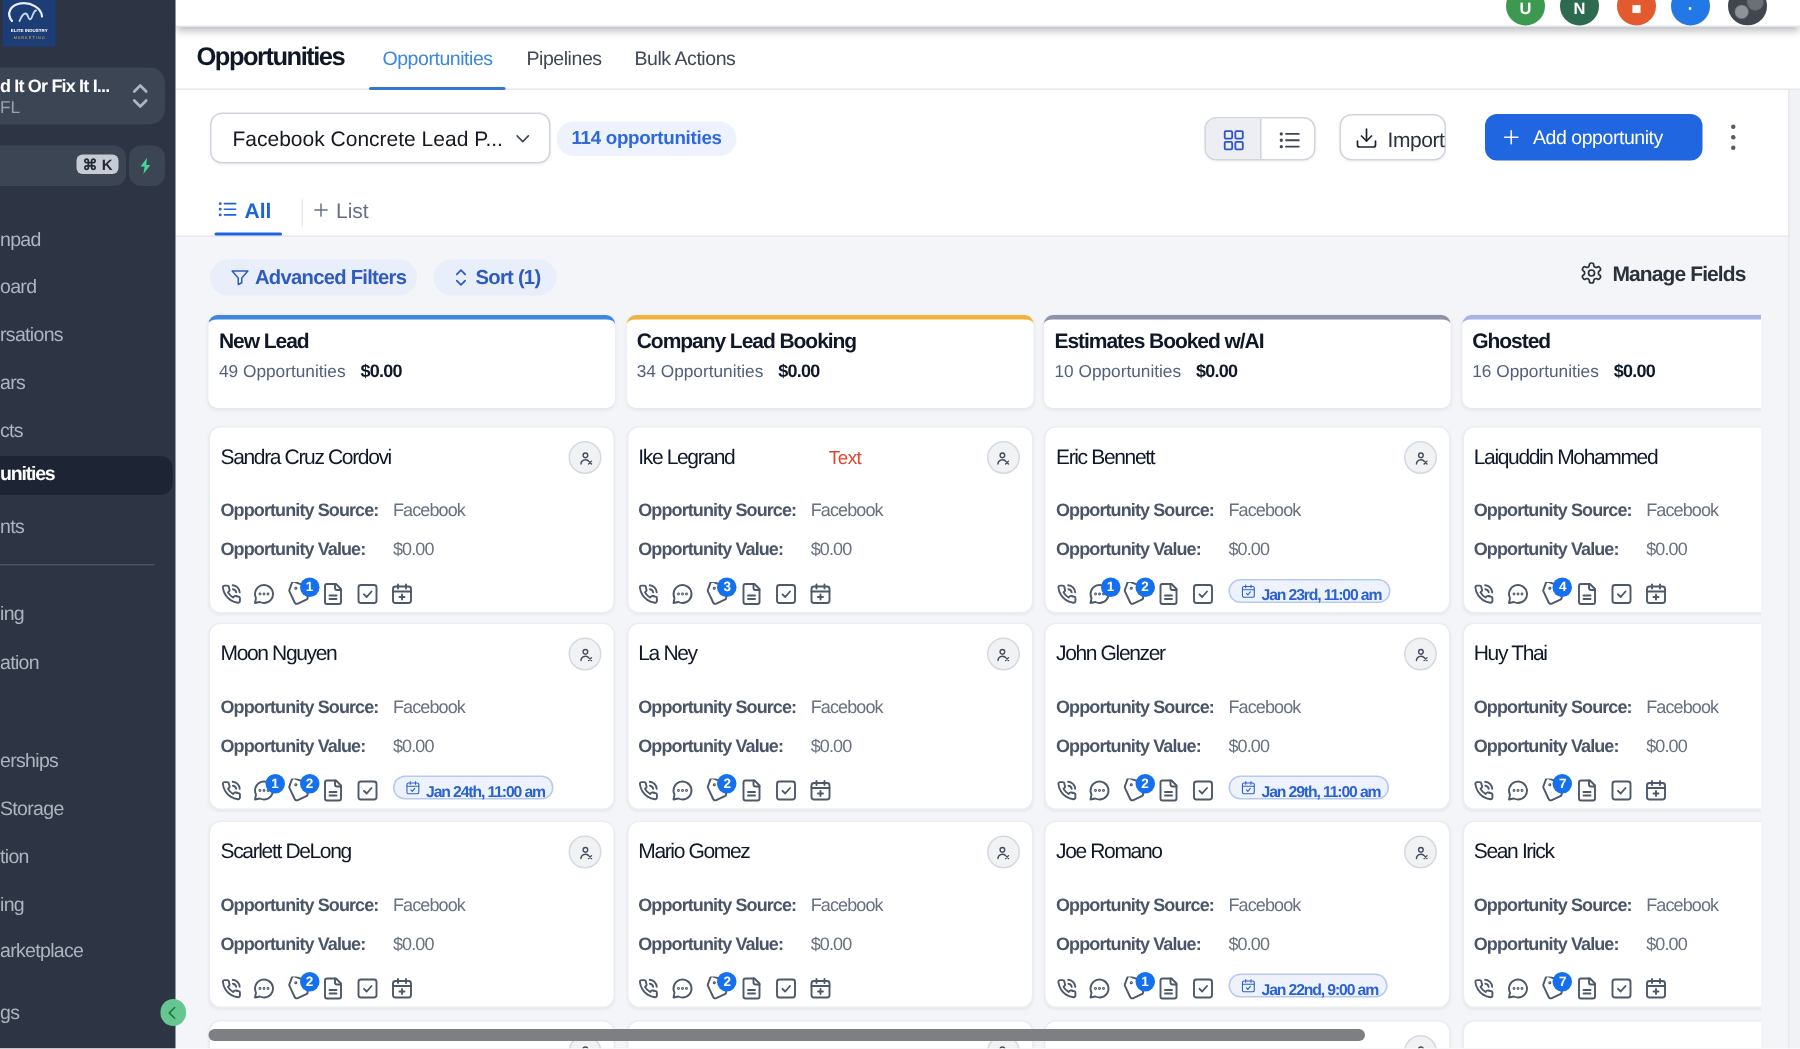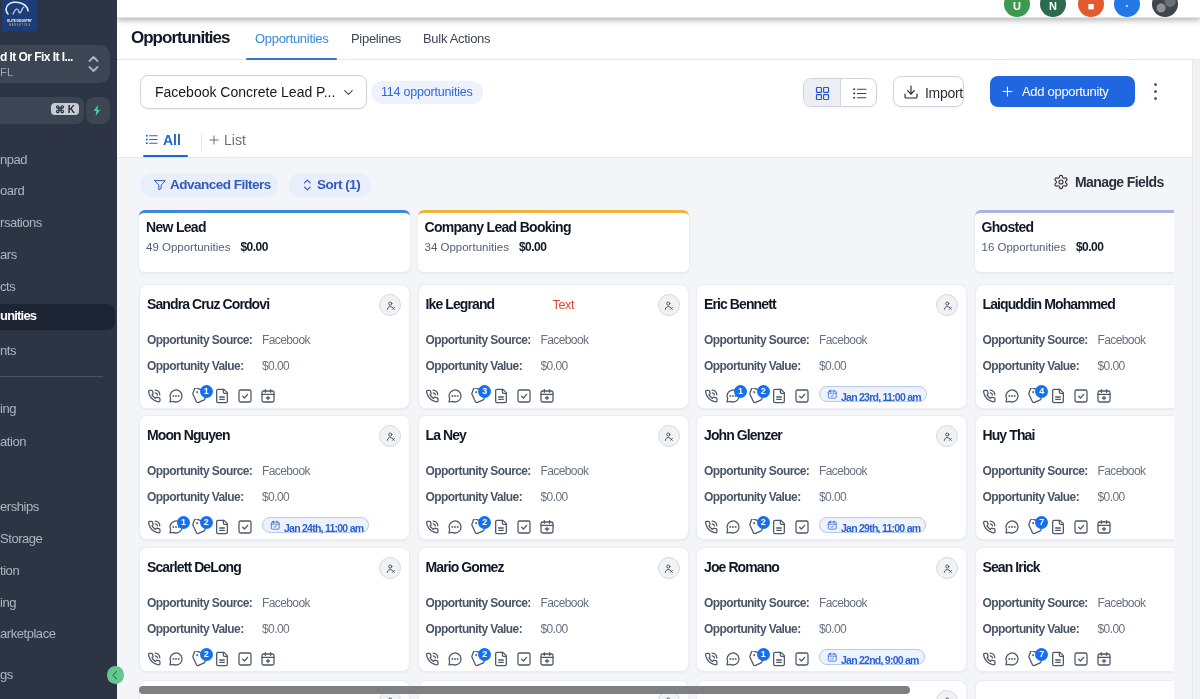--- a/index.html
+++ b/index.html
@@ -29,21 +29,21 @@
 #pagehead{position:absolute;left:117px;top:18px;width:1083px;height:42px;background:#fff;border-bottom:1px solid #e6e8ec;z-index:10}
 #pagehead h1{position:absolute;left:14px;top:10px;font-size:17px;font-weight:700;color:#101828;letter-spacing:-1px}
 .ptab{position:absolute;top:13px;font-size:13px;color:#3f4654;letter-spacing:-.3px}
 #ptab1{left:138px;color:#3a87dc}
 #ptabu{position:absolute;left:129px;top:39.5px;width:91px;height:2.5px;background:#3579cf;border-radius:2px}
 
 #toolbar{position:absolute;left:117px;top:60px;width:1083px;height:68px;background:#fff}
 #dropdown{position:absolute;left:23px;top:15px;width:227px;height:34px;background:#fff;border:1px solid #d0d5dd;border-radius:8px;box-shadow:0 1px 2px rgba(16,24,40,.05)}
 #dropdown span{position:absolute;left:14px;top:8px;font-size:14px;color:#15191f}
 #dropdown svg{position:absolute;right:10px;top:9px;width:15px;height:15px;stroke:#3f4654}
-#cpill{position:absolute;left:254px;top:21px;height:23px;background:#edf2fc;border-radius:12px;font-size:12.5px;font-weight:400;color:#2e68d9;line-height:23px;padding:0 10px;letter-spacing:-.2px}
+#cpill{position:absolute;left:254px;top:21px;height:23px;background:#edf2fc;border-radius:12px;font-size:12.5px;font-weight:700;color:#2e68d9;line-height:23px;padding:0 10px;letter-spacing:-.2px}
 #vtoggle{position:absolute;left:686px;top:18px;width:74px;height:29px;border:1px solid #d0d5dd;border-radius:8px;background:#fff;overflow:hidden;box-shadow:0 1px 2px rgba(16,24,40,.05)}
 #vtoggle .half{position:absolute;top:0;width:37px;height:29px}
 #vtoggle .h1{left:0;background:#eceef4;border-right:1px solid #d0d5dd}
 #vtoggle svg{position:absolute;left:10px;top:6px;width:17px;height:17px}
 #vtoggle .h1 svg{stroke:#2d55c8}
 #vtoggle .h2{left:37px}
 #vtoggle .h2 svg{stroke:#3f4654}
 #importbtn{position:absolute;left:776px;top:16px;width:71px;height:31px;border:1px solid #d0d5dd;border-radius:8px;background:#fff;box-shadow:0 1px 2px rgba(16,24,40,.05)}
 #importbtn svg{position:absolute;left:9px;top:7px;width:16px;height:16px;stroke:#1f242f}
 #importbtn span{position:absolute;left:31px;top:8px;font-size:14px;color:#2a303c;letter-spacing:-.3px}
@@ -74,21 +74,21 @@
 #mfields{position:absolute;left:936px;top:14px;height:22px}
 #mfields svg{position:absolute;left:0;top:2px;width:16px;height:16px;stroke:#2a303c}
 #mfields span{position:absolute;left:22px;top:2px;font-size:14px;font-weight:700;color:#2a303c;white-space:nowrap;letter-spacing:-.6px}
 #colclip{position:absolute;left:0;top:0;width:1056.5px;height:541px;overflow:hidden}
 .colhead{position:absolute;top:52px;width:271px;height:62px;background:#fff;border-radius:6px;border-top:3px solid;box-shadow:0 1px 3px rgba(16,24,40,.08)}
 .cht{position:absolute;left:7px;top:6px;font-size:14px;font-weight:700;color:#101828;letter-spacing:-.7px}
 .chs{position:absolute;left:7px;top:27px;font-size:11.5px;color:#52607a}
 .chs b{color:#101828;font-weight:700;margin-left:10px;font-size:12px;letter-spacing:-.5px}
 .card{position:absolute;width:271px;height:125px;background:#fff;border-radius:8px;border:1px solid #ebedf1;box-shadow:0 1px 2px rgba(16,24,40,.05)}
 .pcard{height:19px;border-radius:8px 8px 0 0;border-bottom:none}
-.cname{position:absolute;left:7px;top:11px;font-size:14px;font-weight:700;color:#101828;white-space:nowrap;letter-spacing:-.9px}
+.cname{position:absolute;left:7px;top:11px;font-size:14px;font-weight:400;color:#101828;white-space:nowrap;letter-spacing:-.9px}
 .clabel{position:absolute;left:134px;top:13px;font-size:12.5px;color:#e0452f;letter-spacing:-.3px}
 .chip{position:absolute;right:8px;top:9px;width:22px;height:22px;border-radius:50%;border:1px solid #d5dae1;background:#f1f2f4}
 .chip svg{position:absolute;left:4.5px;top:4.5px;width:11px;height:11px;stroke:#434c5c;stroke-width:2}
 .crow{position:absolute;left:7px;font-size:12px;white-space:nowrap}
 .ck{font-weight:700;color:#4a5568;letter-spacing:-.6px}
 .cv{position:absolute;left:115px;color:#68717f;letter-spacing:-.6px}
 .cicons{position:absolute;left:0;top:103px;width:271px;height:16px}
 .ci{position:absolute;top:0;width:16px;height:16px;stroke:#4d5868;stroke-width:1.9}
 .badge{position:absolute;top:-3px;width:13px;height:13px;border-radius:50%;background:#1570ef;color:#fff;font-size:9px;font-weight:700;text-align:center;line-height:13px}
 .dpill{position:absolute;left:122px;top:-2.5px;height:16px;border:1px solid #b7c9ef;background:#edf2fd;border-radius:8.5px;padding:0 5px 0 21px}
@@ -532,20 +532,24 @@
           </svg>
         </div>
       </div>
       <div class="card pcard" style="left:300.5px;top:522px">
         <div class="chip">
           <svg viewBox="0 0 24 24">
             <use href="#userx"></use>
           </svg>
         </div>
       </div>
+      <div class="colhead" style="left:579.0px;border-top-color:#8d92a6">
+        <div class="cht">Estimates Booked w/AI</div>
+        <div class="chs">10 Opportunities<b>$0.00</b></div>
+      </div>
       <div class="card" style="left:579.0px;top:126px">
         <div class="cname">Eric Bennett</div>
         <div class="chip">
           <svg viewBox="0 0 24 24">
             <use href="#userx"></use>
           </svg>
         </div>
         <div class="crow" style="top:48px"><span class="ck">Opportunity Source:</span><span class="cv">Facebook</span></div>
         <div class="crow" style="top:74px"><span class="ck">Opportunity Value:</span><span class="cv">$0.00</span></div>
         <div class="cicons">

